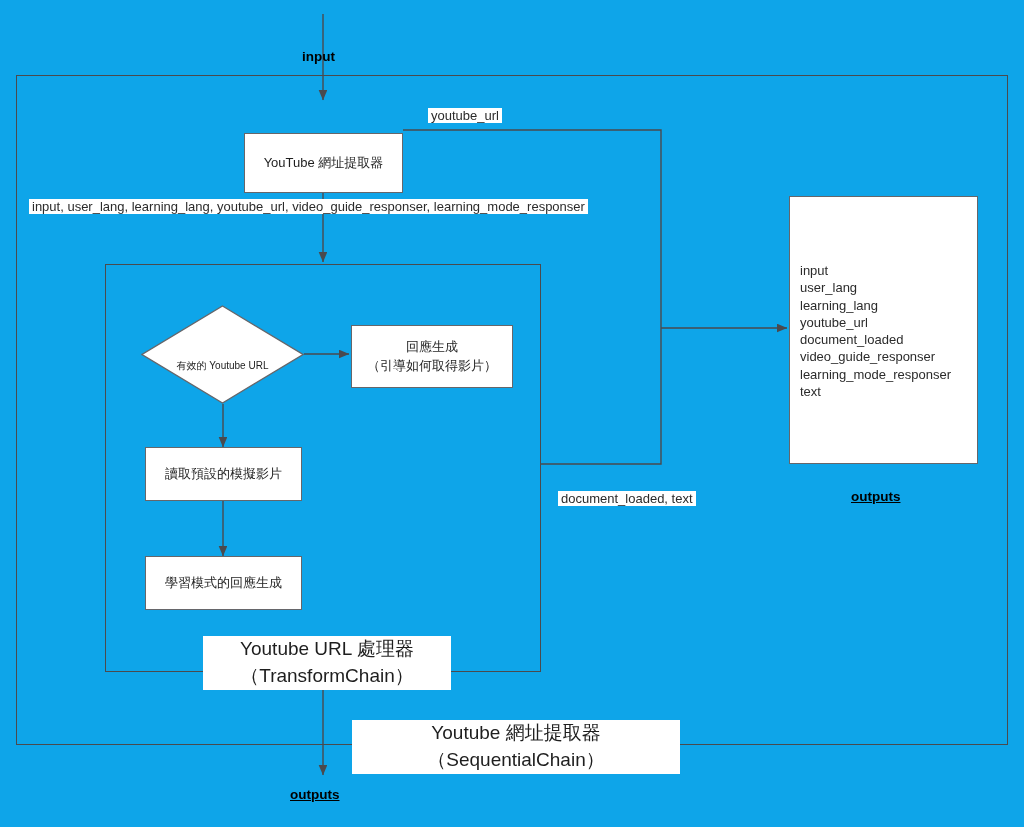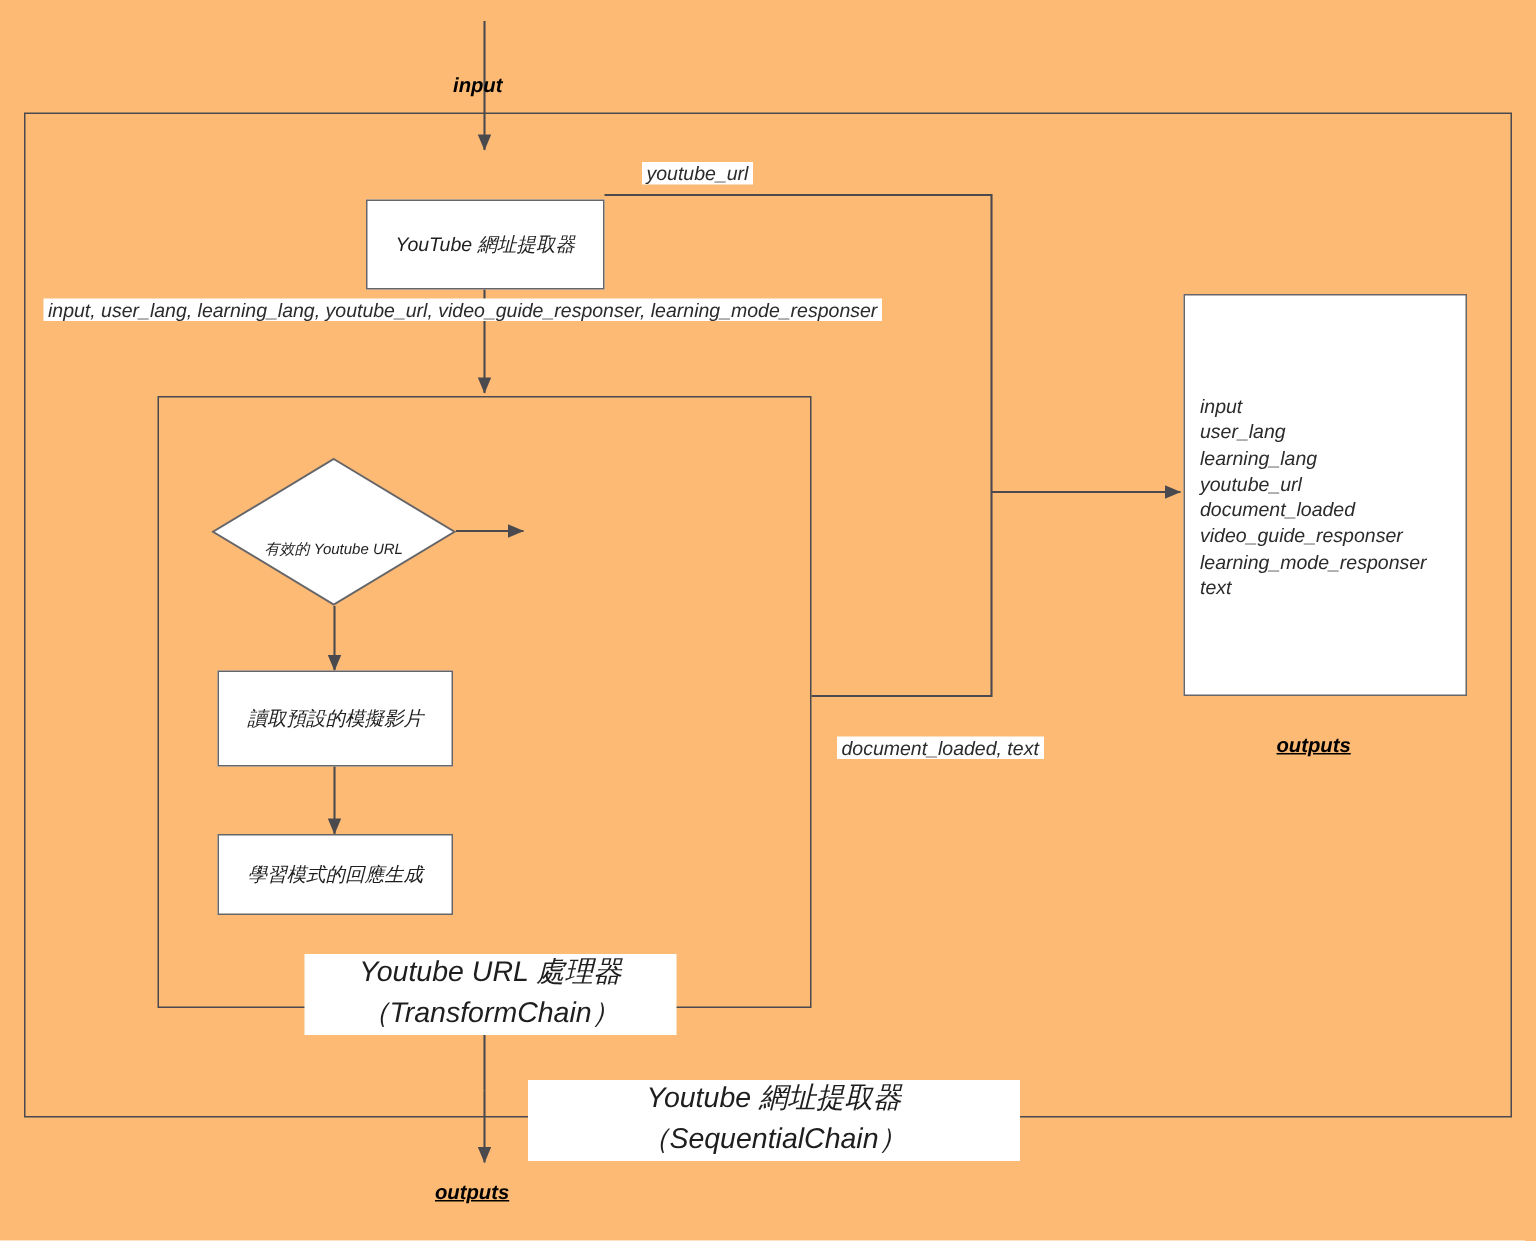--- a/index.html
+++ b/index.html
@@ -8,23 +8,22 @@
     background: #ffffff;
   }
   body {
     font-family: "Liberation Sans", "DejaVu Sans", sans-serif;
     color: #1a1a1a;
   }
   #canvas {
     position: relative;
     width: 1024px;
     height: 827px;
-    background: #fdba74;
+    background: #0ea5e9;
     overflow: hidden;
-    font-style: italic;
   }
   svg#wires {
     position: absolute;
     left: 0;
     top: 0;
     width: 1024px;
     height: 827px;
     pointer-events: none;
   }
   .box {
@@ -158,22 +157,26 @@
   <div class="container-caption" style="left:203px; top:636px; width:240px;">Youtube URL 處理器
 （TransformChain）</div>
 
   <div class="diamond-wrap" style="left:141px; top:305px; width:163px; height:99px;">
     <svg width="163" height="99" viewBox="0 0 163 99">
       <polygon points="81.5,1 162,49.5 81.5,98 1,49.5" fill="#ffffff" stroke="#66666a" stroke-width="1.3"></polygon>
     </svg>
     <span class="diamond-label">有效的 Youtube URL</span>
   </div>
 
+  <div class="box" style="left:351px; top:325px; width:162px; height:63px;">
+    <span class="node-text">回應生成
+（引導如何取得影片）</span>
+  </div>
 
-  <div class="box" style="left:145px; top:447px; width:157px; height:64px;">
+  <div class="box" style="left:145px; top:447px; width:157px; height:54px;">
     <span class="node-text">讀取預設的模擬影片</span>
   </div>
 
   <div class="box" style="left:145px; top:556px; width:157px; height:54px;justify-content:center;">
     <span class="node-text">學習模式的回應生成</span>
   </div>
 
   <div class="edge-label" style="left:558px; top:491px;">document_loaded, text</div>
 
   <div class="box" style="left:789px; top:196px; width:189px; height:268px;"></div>

